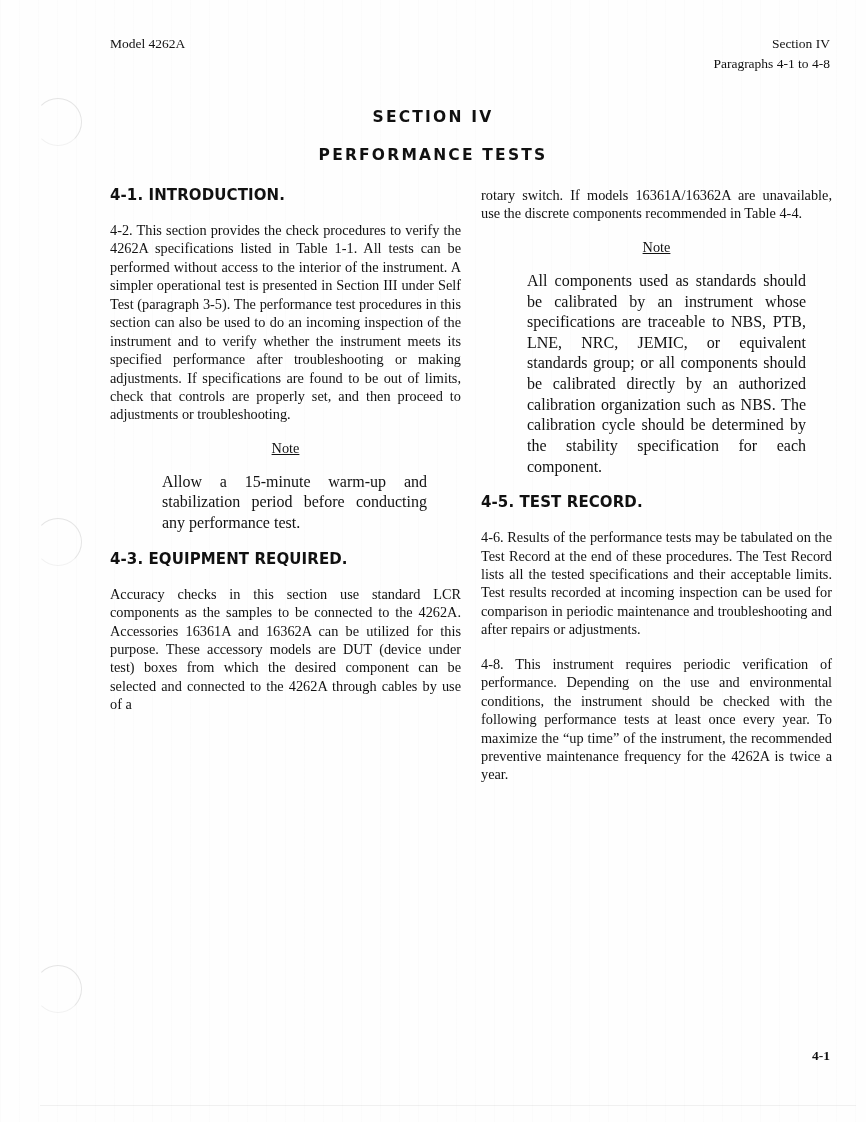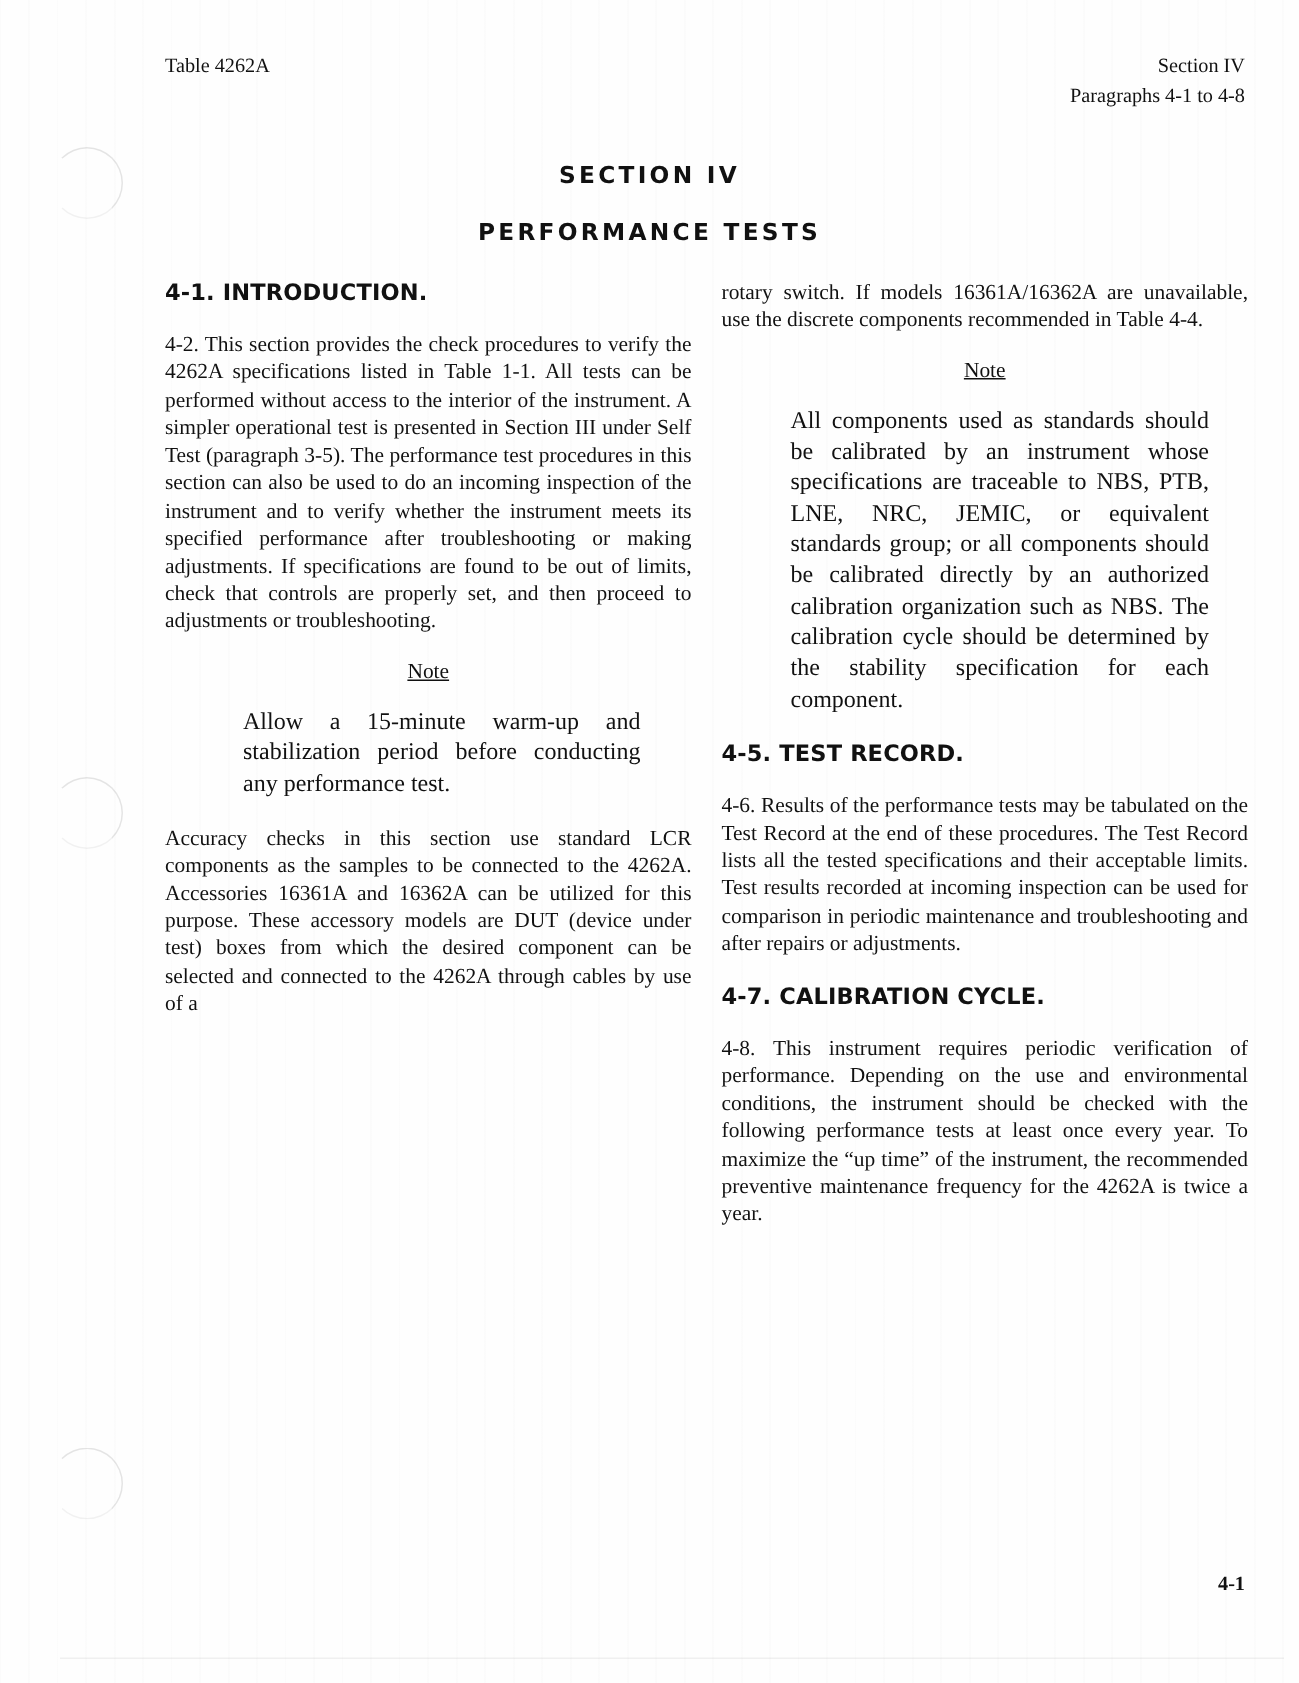--- a/index.html
+++ b/index.html
@@ -169,21 +169,21 @@
 
 <div class="page">
 
   <div class="scan-texture"></div>
   <div class="punch punch-1"></div>
   <div class="punch punch-2"></div>
   <div class="punch punch-3"></div>
   <div class="scan-bottom-line"></div>
 
   <div class="running-head">
-    <div class="rh-left">Table 4262A</div>
+    <div class="rh-left">Model 4262A</div>
     <div class="rh-right">
       <div>Section IV</div>
       <div>Paragraphs 4-1 to 4-8</div>
     </div>
   </div>
 
   <div class="section-title-block">
     <div class="section-title">SECTION IV</div>
     <div class="section-subtitle">PERFORMANCE TESTS</div>
   </div>
@@ -194,39 +194,39 @@
 
       <h2 class="head">4-1. INTRODUCTION.</h2>
 
       <p class="para">4-2. This section provides the check procedures to verify the 4262A specifications listed in Table 1-1. All tests can be performed without access to the interior of the instrument. A simpler operational test is presented in Section III under Self Test (paragraph 3-5).   The performance test procedures in this section can also be used to do an incoming inspection of the instrument and to verify whether the instrument meets its specified performance after troubleshooting or making adjustments. If specifications are found to be out of limits, check that controls are properly set, and then proceed to adjustments or troubleshooting.</p>
 
       <div class="note-block">
         <div class="note-label">Note</div>
         <div class="note-body">Allow a 15-minute warm-up and stabilization period before conducting any performance test.</div>
       </div>
 
+      <h2 class="head spaced-above">4-3. EQUIPMENT REQUIRED.</h2>
 
 
       <p class="para last">Accuracy checks in this section use standard LCR components as the samples to be connected to the 4262A. Accessories 16361A and 16362A can be utilized for this purpose. These accessory models are DUT (device under test) boxes from which the desired component can be selected and connected to the 4262A through cables by use of a</p>
     </div>
 
     <div class="col">
 
       <p class="para">rotary switch. If models 16361A/16362A are unavailable, use the discrete components recommended in Table 4-4.</p>
 
       <div class="note-block right-note">
         <div class="note-label">Note</div>
         <div class="note-body">All components used as standards should be calibrated by an instrument whose specifications are traceable to NBS, PTB, LNE, NRC, JEMIC, or equivalent standards group; or all components should be calibrated directly by an authorized calibration organization such as NBS. The calibration cycle should be determined by the stability specification for each component.</div>
       </div>
 
       <h2 class="head spaced-above">4-5. TEST RECORD.</h2>
 
       <p class="para">4-6. Results of the performance tests may be tabulated on the Test Record at the end of these procedures. The Test Record lists all the tested specifications and their acceptable limits. Test results recorded at incoming inspection can be used for comparison in periodic maintenance and troubleshooting and after repairs or adjustments.</p>
 
-      <h2 class="head">4-7. CALIBRATION CYCLE.</h2>
 
       <p class="para last">4-8. This instrument requires periodic verification of performance. Depending on the use and environmental conditions, the instrument should be checked with the following performance tests at least once every year. To maximize the “up time” of the instrument, the recommended preventive maintenance frequency for the 4262A is twice a year.</p>
     </div>
   </div>
 
   <div class="folio">4-1</div>
 
 </div>
 
 </body></html>

